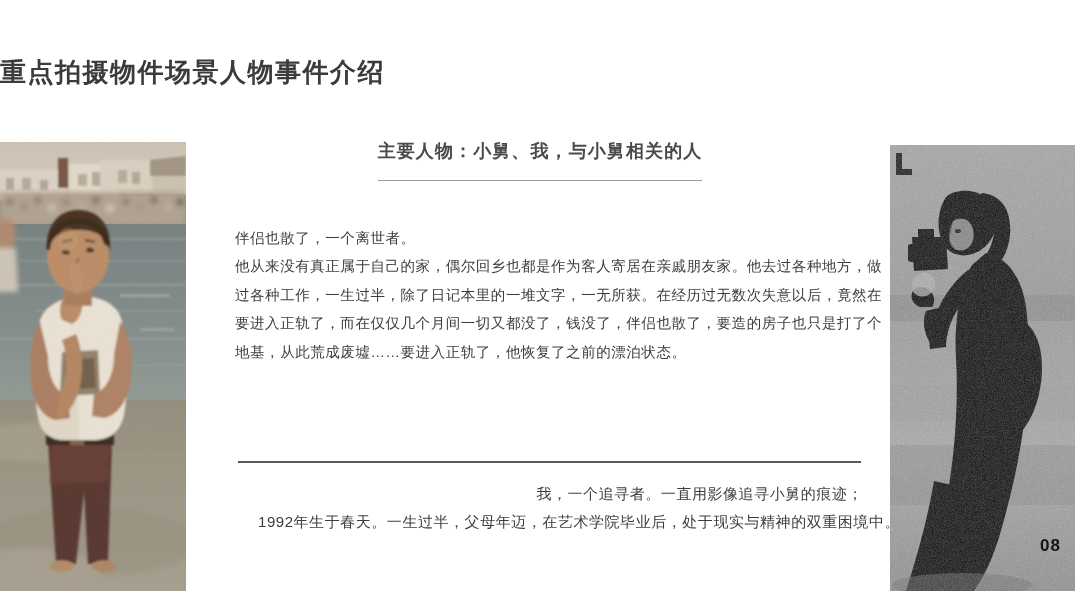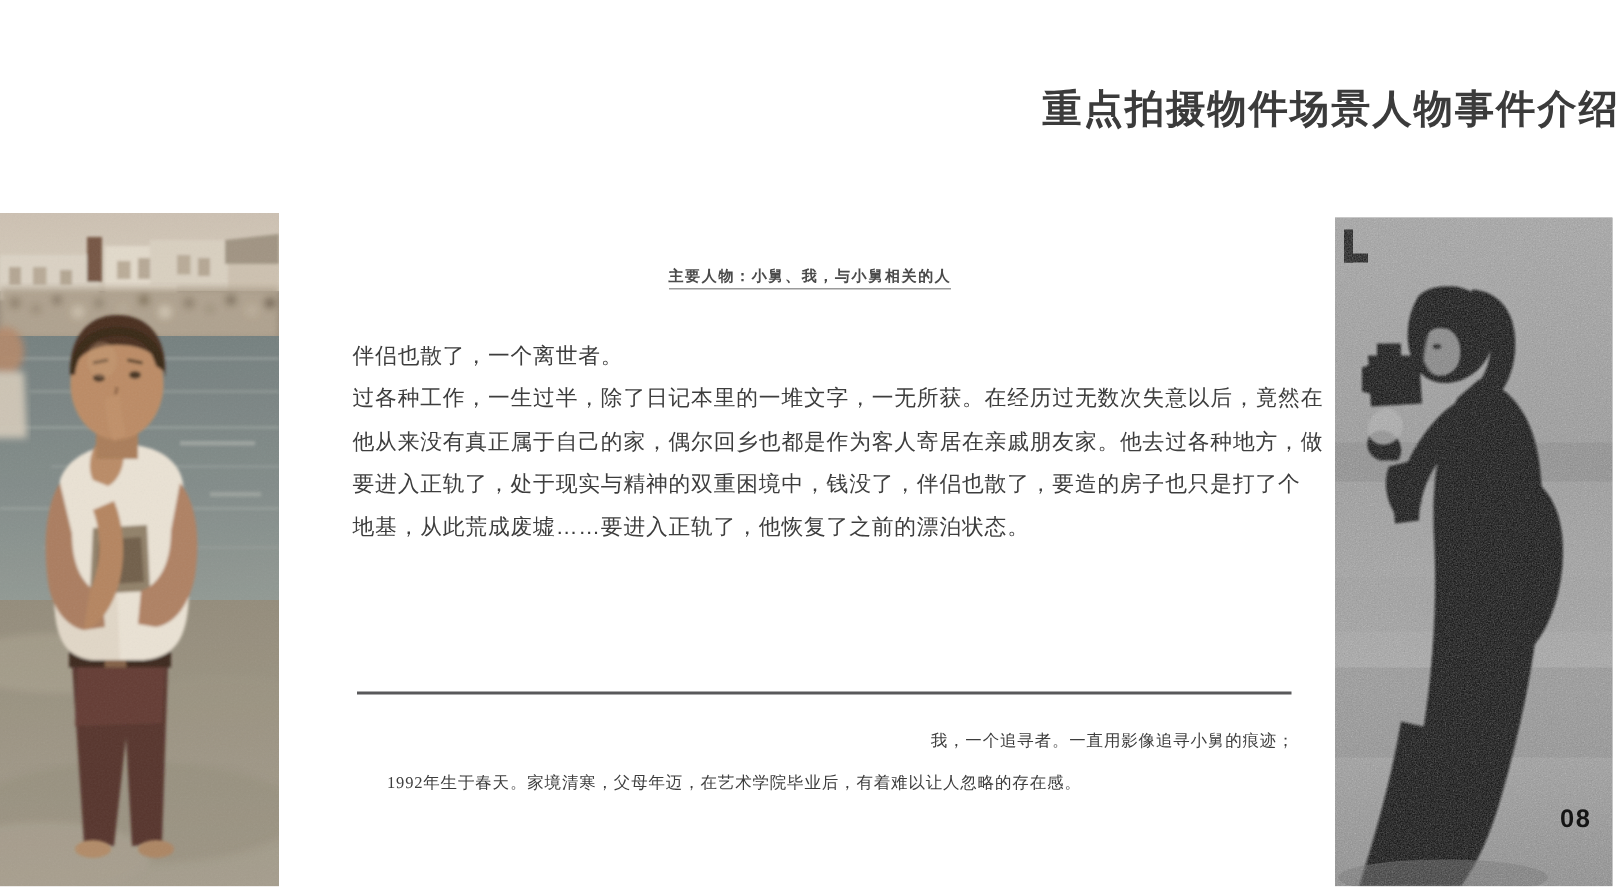--- a/index.html
+++ b/index.html
@@ -19,45 +19,44 @@
     background: #ffffff;
     overflow: hidden;
   }
 
   
   .slide-title {
     position: absolute;
     top: 55px;
     left: 0;
     width: 1080px;
-    text-align: right;
+    text-align: left;
     font-size: 26px;
     font-weight: bold;
     letter-spacing: 1.5px;
     color: #3b3b3b;
     line-height: 34px;
   }
 
   
   .subtitle-wrap {
     position: absolute;
     top: 139px;
     left: 0;
     width: 1080px;
     text-align: center;
   }
   .subtitle {
     display: inline-block;
-    font-size: 10px;
+    font-size: 18px;
     font-weight: bold;
     letter-spacing: 1.1px;
     color: #4a4a4a;
-    padding-bottom: 1px;
+    padding-bottom: 17px;
     border-bottom: 1px solid #9a9a9a;
-    margin-top: 38px;
   }
 
   
   .body-block {
     position: absolute;
     top: 224px;
     left: 235px;
     width: 628px;
   }
   .body-line {
@@ -79,26 +78,25 @@
   }
 
   
   .lower-block {
     position: absolute;
     top: 480px;
     left: 235px;
     width: 628px;
   }
   .lower-line {
-    font-size: 11px;
+    font-size: 15px;
     line-height: 28.4px;
     color: #3d3d3d;
     letter-spacing: 0.55px;
     white-space: nowrap;
-    font-family: Liberation Serif, serif;
   }
   .lower-line.align-right { text-align: right; }
   .lower-line.indent { padding-left: 23px; }
 
   
   .photo-left {
     position: absolute;
     left: 0;
     top: 142px;
     width: 186px;
@@ -351,26 +349,26 @@
   </div>
 
   <div class="slide-title">重点拍摄物件场景人物事件介绍</div>
 
   <div class="subtitle-wrap">
     <span class="subtitle">主要人物：小舅、我，与小舅相关的人</span>
   </div>
 
   <div class="body-block">
     <div class="body-line">伴侣也散了，一个离世者。</div>
+    <div class="body-line">他从来没有真正属于自己的家，偶尔回乡也都是作为客人寄居在亲戚朋友家。他去过各种地方，做</div>
     <div class="body-line">过各种工作，一生过半，除了日记本里的一堆文字，一无所获。在经历过无数次失意以后，竟然在</div>
-    <div class="body-line">他从来没有真正属于自己的家，偶尔回乡也都是作为客人寄居在亲戚朋友家。他去过各种地方，做</div>
-    <div class="body-line">要进入正轨了，处于现实与精神的双重困境中，钱没了，伴侣也散了，要造的房子也只是打了个</div>
+    <div class="body-line">要进入正轨了，而在仅仅几个月间一切又都没了，钱没了，伴侣也散了，要造的房子也只是打了个</div>
     <div class="body-line">地基，从此荒成废墟……要进入正轨了，他恢复了之前的漂泊状态。</div>
   </div>
 
   <div class="divider"></div>
 
   <div class="lower-block">
     <div class="lower-line align-right">我，一个追寻者。一直用影像追寻小舅的痕迹；</div>
-    <div class="lower-line indent">1992年生于春天。家境清寒，父母年迈，在艺术学院毕业后，有着难以让人忽略的存在感。</div>
+    <div class="lower-line indent">1992年生于春天。一生过半，父母年迈，在艺术学院毕业后，处于现实与精神的双重困境中。</div>
   </div>
 
 </div>
 
 </body></html>

